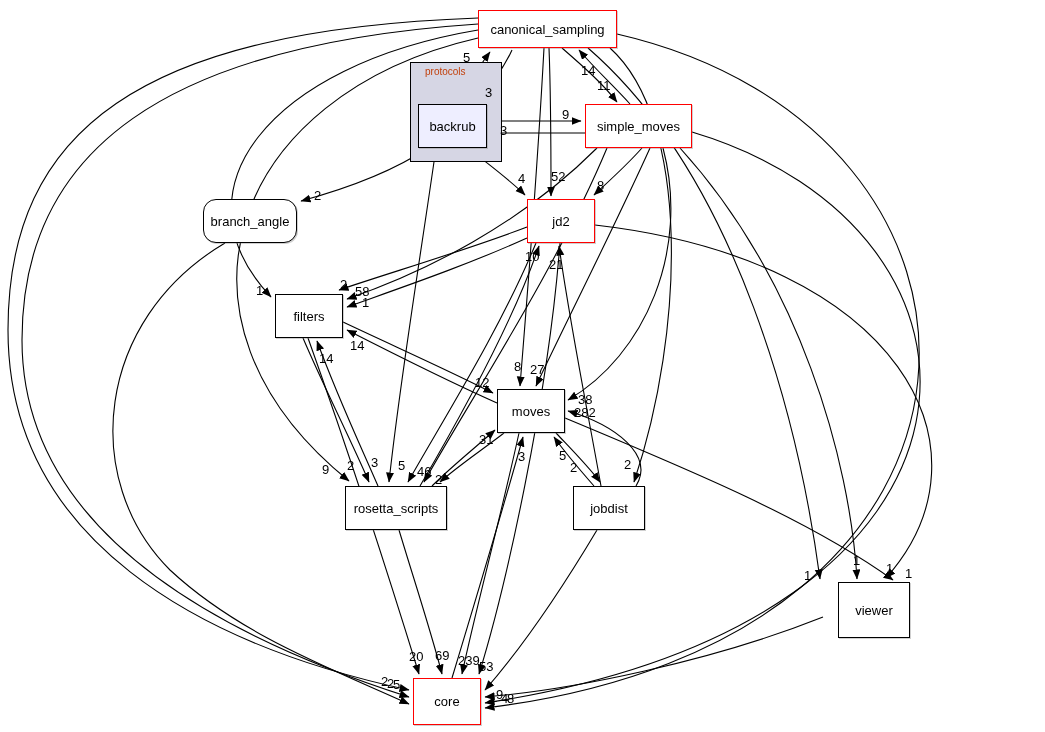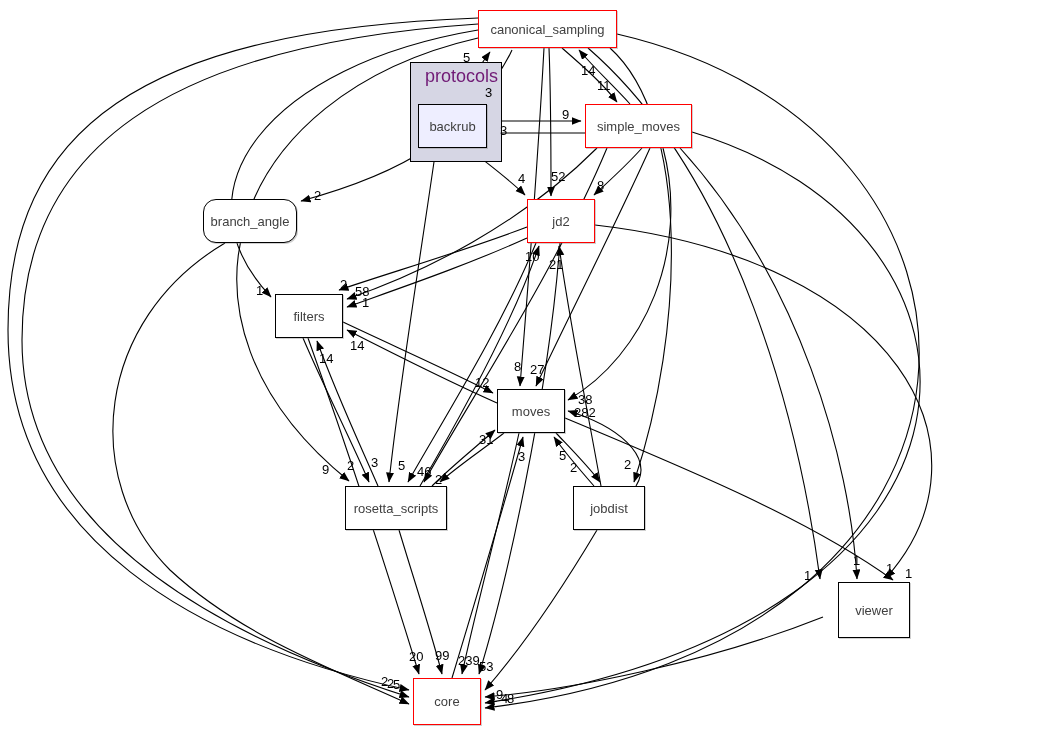--- a/index.html
+++ b/index.html
@@ -5,26 +5,26 @@
   html,body{margin:0;padding:0;background:#ffffff;}
   #stage{
     position:relative;width:1045px;height:732px;background:#ffffff;
     font-family:"Liberation Sans","DejaVu Sans",sans-serif;overflow:hidden;
   }
   #edges{position:absolute;left:0;top:0;width:1045px;height:732px;}
   .cluster{
     position:absolute;background:#d6d6e4;border:1px solid #000;
   }
   .cluster-label{
-    position:absolute;font-size:18px;color:#701a75;white-space:nowrap;
+    position:absolute;font-size:10px;color:#c2410c;white-space:nowrap;
   }
   .node{
     position:absolute;background:#ffffff;border:1px solid #000;
     display:flex;align-items:center;justify-content:center;
-    font-size:13px;color:#404040;box-sizing:border-box;cursor:pointer;
+    font-size:13px;color:#000000;box-sizing:border-box;cursor:pointer;
     box-shadow:1px 1px 0 rgba(120,120,120,.35);
   }
   .elabel{
     position:absolute;font-size:13px;color:#000;line-height:13px;white-space:nowrap;
   }
 </style>
 </head>
 <body>
 
 <div id="stage">
@@ -168,21 +168,21 @@
       <span class="elabel" style="left: 347px; top: 459px;">2</span>
       <span class="elabel" style="left: 371px; top: 456px;">3</span>
       <span class="elabel" style="left: 398px; top: 459px;">5</span>
       <span class="elabel" style="left: 417px; top: 465px;">46</span>
       <span class="elabel" style="left: 435px; top: 473px;">2</span>
       <span class="elabel" style="left: 804px; top: 569px;">1</span>
       <span class="elabel" style="left: 853px; top: 554px;">1</span>
       <span class="elabel" style="left: 886px; top: 562px;">1</span>
       <span class="elabel" style="left: 905px; top: 567px;">1</span>
       <span class="elabel" style="left: 409px; top: 650px;">20</span>
-      <span class="elabel" style="left: 435px; top: 649px;">99</span>
+      <span class="elabel" style="left: 435px; top: 649px;">69</span>
       <span class="elabel" style="left: 458px; top: 654px;">239</span>
       <span class="elabel" style="left: 479px; top: 660px;">53</span>
       <span class="elabel" style="left: 381px; top: 675px;">2</span>
       <span class="elabel" style="left: 387px; top: 677px;">2</span>
       <span class="elabel" style="left: 393px; top: 678px;">5</span>
       <span class="elabel" style="left: 490px; top: 691px;">1</span>
       <span class="elabel" style="left: 496px; top: 688px;">9</span>
       <span class="elabel" style="left: 501px; top: 692px;">4</span>
       <span class="elabel" style="left: 507px; top: 692px;">8</span>
     </div>

